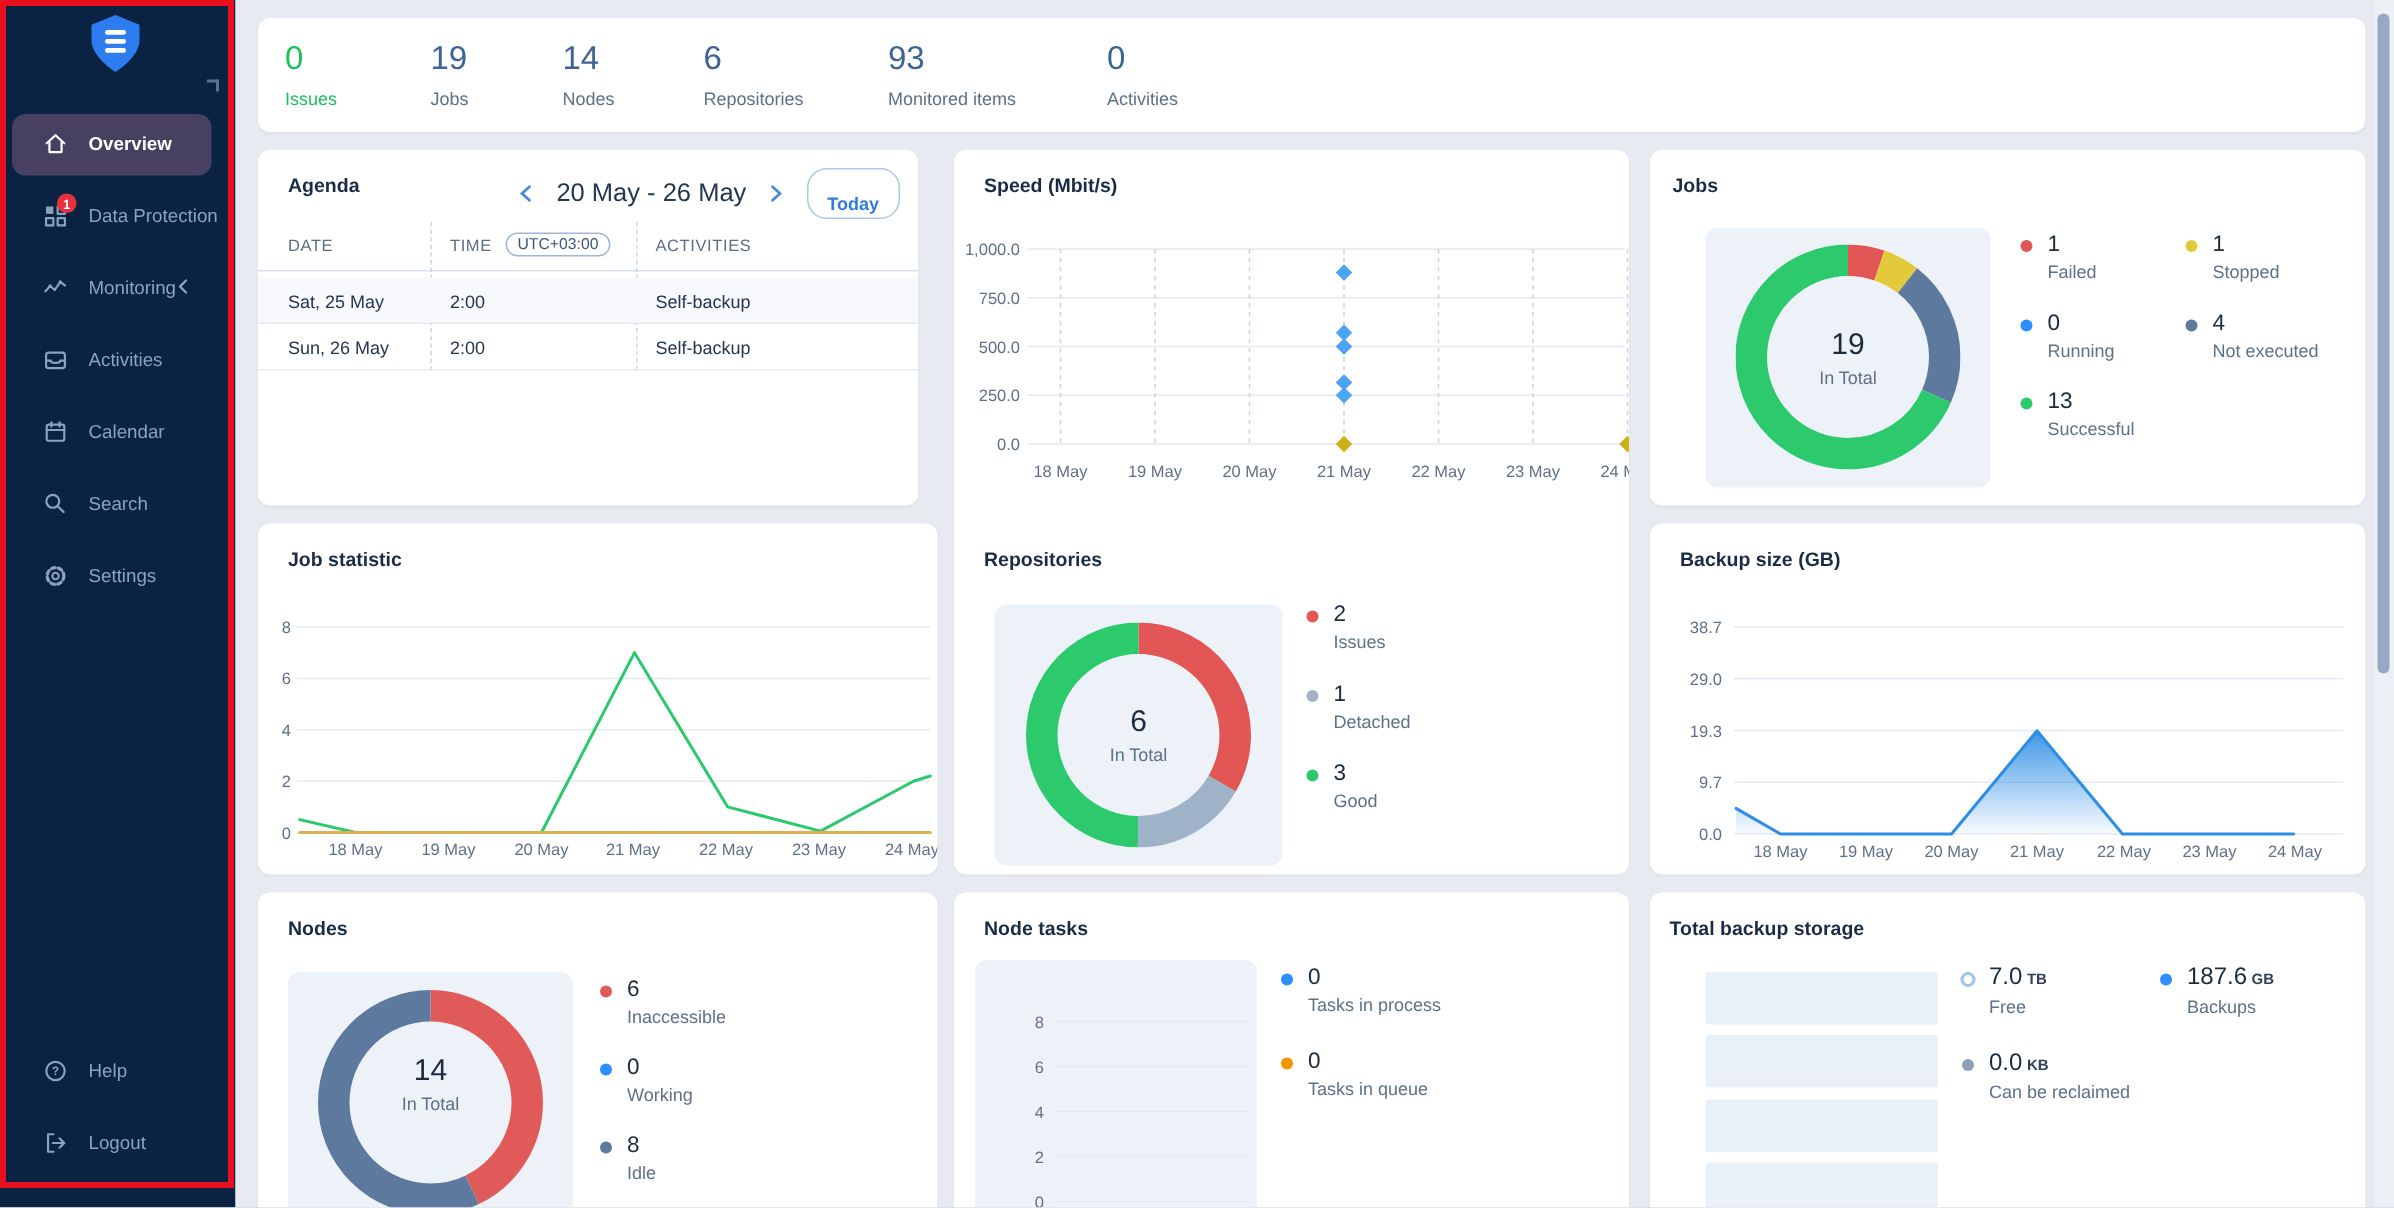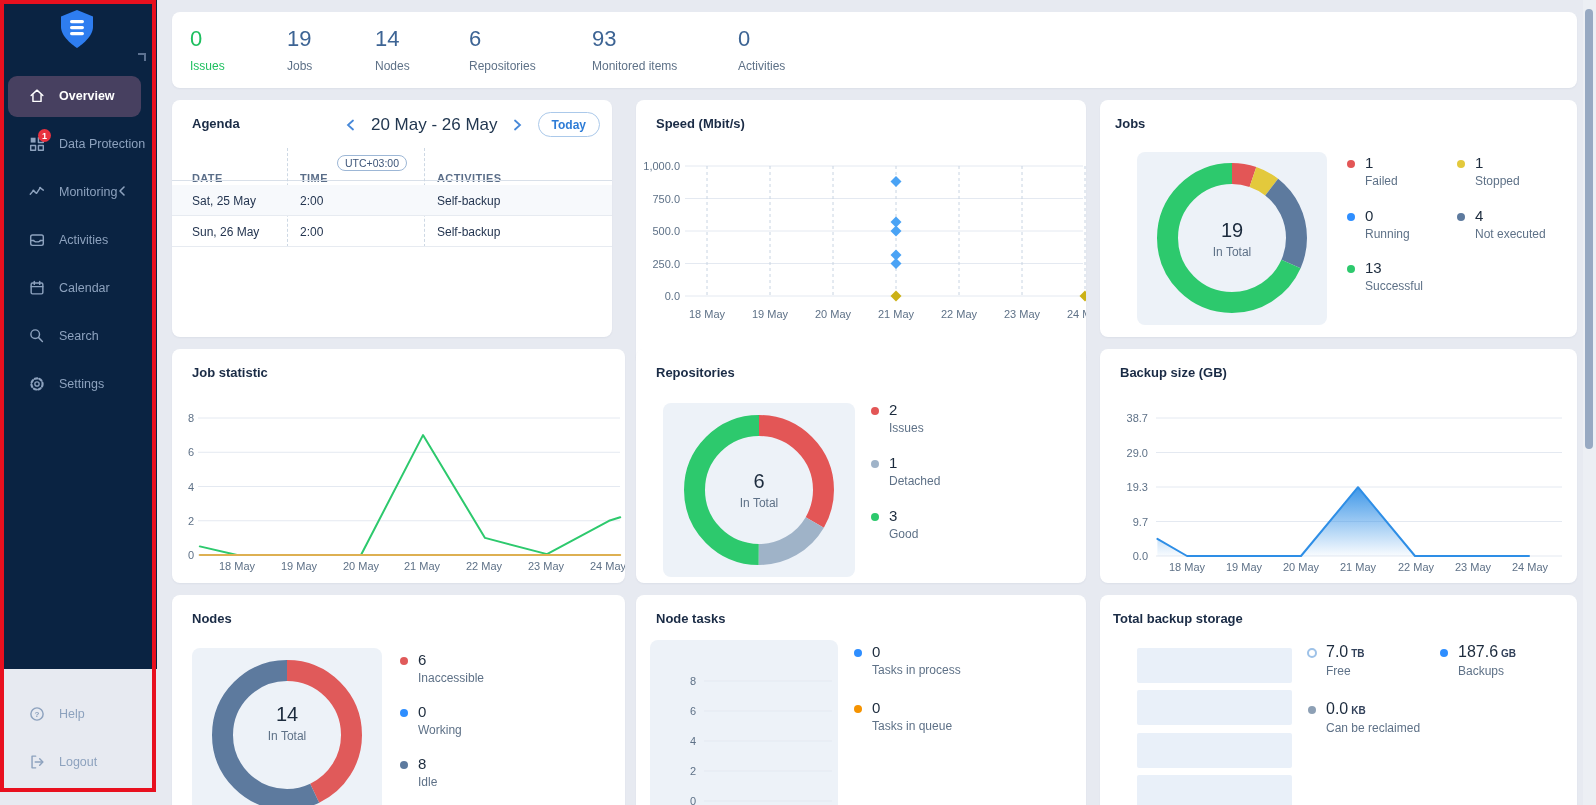--- a/index.html
+++ b/index.html
@@ -1,20 +1,20 @@
 <!DOCTYPE html>
 <html><head>
 <meta charset="utf-8">
 <style>
   html,body{margin:0;padding:0;background:#cfd4de;}
   *{box-sizing:border-box;font-family:"Liberation Sans",sans-serif;}
   .app{position:relative;width:1596px;height:805px;background:#e7eaf1;overflow:hidden;}
 
   
-  .sidebar{position:absolute;left:0;top:0;width:157px;height:669px;background:#0a2342;}
+  .sidebar{position:absolute;left:0;top:0;width:157px;height:805px;background:#0a2342;}
   .red-box{position:absolute;left:0;top:0;width:156px;height:792px;border:4px solid #e8101f;pointer-events:none;z-index:40;}
   .logo{position:absolute;left:57px;top:8px;width:40px;height:44px;}
   .corner-ic{position:absolute;left:138px;top:53px;width:8px;height:8px;border-top:2px solid #5c7190;border-right:2px solid #5c7190;}
   .nav-item{position:absolute;left:0;width:157px;height:48px;display:flex;align-items:center;padding-left:28px;color:#8da2be;font-size:12.5px;cursor:pointer;}
   .nav-item .nicon{width:18px;height:18px;margin-right:13px;flex:0 0 18px;position:relative;}
   .nav-item.active{color:#fff;font-weight:700;}
   .pill{position:absolute;left:8px;top:76px;width:133px;height:41px;background:#474060;border-radius:9px;}
   .nav-item.active,.nav-item{z-index:2;}
   .badge{position:absolute;left:10px;top:-6px;width:13px;height:13px;background:#e8313f;border-radius:50%;color:#fff;font-size:9px;font-weight:700;display:flex;align-items:center;justify-content:center;}
   .chev-collapse{position:absolute;right:30px;}
@@ -30,22 +30,22 @@
   .statsbar{left:15px;top:12px;width:1405px;height:76px;}
   .stat{position:absolute;top:14px;cursor:pointer;}
   .stat .v{font-size:22px;color:#3d6494;}
   .stat .l{font-size:12px;color:#5e7187;margin-top:7px;}
 
   
   #agenda{left:15px;top:100px;width:440px;height:237px;}
   .ag-nav{position:absolute;right:12px;top:12px;display:flex;align-items:center;gap:13px;}
   .ag-range{font-size:17px;color:#223750;}
   .chevbtn{width:14px;height:14px;cursor:pointer;display:flex;align-items:center;justify-content:center;}
-  .today-btn{height:25px;padding:5px 13px;border-radius:13px;border:1px solid #abc9ea;background:#fff;color:#2e7cd6;font-size:12px;font-weight:700;cursor:pointer;}
-  .thead{position:absolute;top:58px;font-size:11px;font-weight:700;color:#5a6d88;letter-spacing:.4px;margin-top:14px;}
+  .today-btn{height:25px;padding:16px 13px;border-radius:13px;border:1px solid #abc9ea;background:#fff;color:#2e7cd6;font-size:12px;font-weight:700;cursor:pointer;}
+  .thead{position:absolute;top:58px;font-size:11px;font-weight:400;color:#5a6d88;letter-spacing:.4px;}
   .utc-badge{position:absolute;left:165px;top:55px;font-size:10.5px;color:#3d5578;border:1px solid #9db7d6;border-radius:9px;padding:1px 7px;}
   .h-line{position:absolute;left:0;right:0;height:1px;background:#d9e0e9;top:80px;}
   .v-dash{position:absolute;top:48px;height:99px;width:0;border-left:1px dashed #cdd8e4;}
   .ag-row{position:absolute;left:0;right:0;height:31px;border-bottom:1px solid #e7ebf1;font-size:12px;color:#243550;cursor:pointer;padding-left:32px;}
   .ag-row span{position:absolute;top:9px;}
 
   
   #speed{left:479px;top:100px;width:450px;height:264px;}
   #jobs{left:943px;top:100px;width:477px;height:237px;}
   #jobstat{left:15px;top:349px;width:453px;height:234px;}

